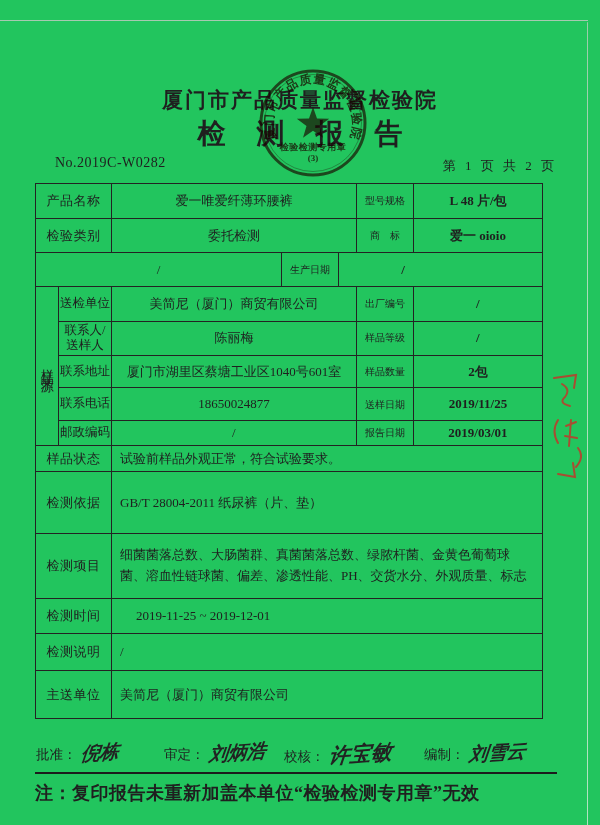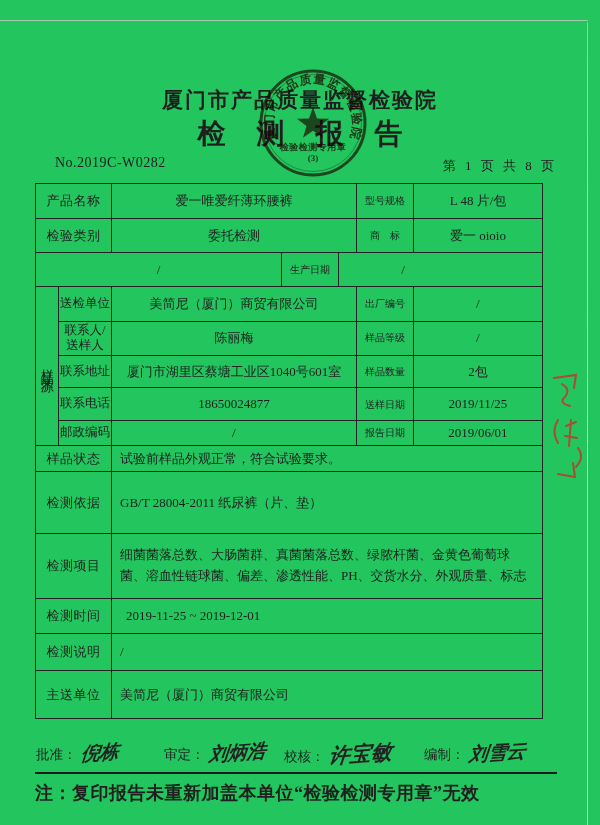--- a/index.html
+++ b/index.html
@@ -46,21 +46,21 @@
   .trow { display:flex; border-top:1px solid #232323; }
   .trow:first-child { border-top:none; }
   .cell {
     border-left:1px solid #232323; display:flex; align-items:center;
     justify-content:center; text-align:center; overflow:hidden; line-height:1.35;
   }
   .cell:first-child { border-left:none; }
   .lab  { width:75px; letter-spacing:.5px;font-family:Liberation Serif, serif; }
   .val  { width:245px; }
   .lab2 { width:57px; font-size:10px; letter-spacing:0; }
-  .val2 { width:129px; }
+  .val2 { width:129px;font-weight:bold; }
   .valfull { width:431px; justify-content:flex-start; text-align:left; padding:3px 8px; }
   
   .ss-block { display:flex; border-top:1px solid #232323; }
   .ss-vert {
     width:22px; border-left:none; display:flex; align-items:center; justify-content:center;
     writing-mode:vertical-rl; text-orientation:upright; letter-spacing:4px; font-size:13px;
   }
   .ss-rows { width:486px; display:flex; flex-direction:column; }
   .ss-rows .trow:first-child { border-top:none; }
   .ss-rows .cell:first-child { border-left:1px solid #232323; }
@@ -100,21 +100,21 @@
       <text fill="#c43a2c" font-size="12" font-weight="bold" letter-spacing="1.2" font-family="'Liberation Serif',serif">
         <textPath href="#ringArc" startOffset="50%" text-anchor="middle">厦门市产品质量监督检验院</textPath>
       </text>
       <polygon fill="#c43a2c" opacity=".9" points="55,39 59,50.5 71.2,50.75 61.5,58.1 65,69.75 55,62.8 45,69.75 48.5,58.1 38.8,50.75 51,50.5"></polygon>
       <text x="55" y="82" text-anchor="middle" fill="#c43a2c" font-size="9" font-weight="bold" letter-spacing=".5" font-family="'Liberation Serif',serif">检验检测专用章</text>
       <text x="55" y="93" text-anchor="middle" fill="#c43a2c" font-size="9" font-weight="bold" font-family="'Liberation Serif',serif">(3)</text>
     </svg>
 
     <div class="no-line">
       <span class="report-no">No.2019C-W0282</span>
-      <span class="page-indicator">第 1 页 共 8 页</span>
+      <span class="page-indicator">第 1 页 共 2 页</span>
     </div>
 
     <div class="tbl">
 
       <div class="trow" style="height:34px">
         <div class="cell lab">产品名称</div>
         <div class="cell val">爱一唯爱纤薄环腰裤</div>
         <div class="cell lab2">型号规格</div>
         <div class="cell val2">L 48 片/包</div>
       </div>
@@ -154,40 +154,40 @@
           <div class="trow" style="height:33px">
             <div class="cell sslab">联系电话</div>
             <div class="cell val">18650024877</div>
             <div class="cell lab2">送样日期</div>
             <div class="cell val2">2019/11/25</div>
           </div>
           <div class="trow" style="height:25px">
             <div class="cell sslab">邮政编码</div>
             <div class="cell val">/</div>
             <div class="cell lab2">报告日期</div>
-            <div class="cell val2">2019/06/01</div>
+            <div class="cell val2">2019/03/01</div>
           </div>
         </div>
       </div>
 
       <div class="trow" style="height:26px">
         <div class="cell lab">样品状态</div>
         <div class="cell valfull">试验前样品外观正常，符合试验要求。</div>
       </div>
       <div class="trow" style="height:62px">
         <div class="cell lab">检测依据</div>
         <div class="cell valfull">GB/T 28004-2011 纸尿裤（片、垫）</div>
       </div>
       <div class="trow" style="height:65px">
         <div class="cell lab">检测项目</div>
         <div class="cell valfull" style="line-height:1.6">细菌菌落总数、大肠菌群、真菌菌落总数、绿脓杆菌、金黄色葡萄球菌、溶血性链球菌、偏差、渗透性能、PH、交货水分、外观质量、标志</div>
       </div>
       <div class="trow" style="height:35px">
         <div class="cell lab">检测时间</div>
-        <div class="cell valfull" style="padding-left:14px">2019-11-25 ~ 2019-12-01</div>
+        <div class="cell valfull" style="padding-left:24px">2019-11-25 ~ 2019-12-01</div>
       </div>
       <div class="trow" style="height:37px">
         <div class="cell lab">检测说明</div>
         <div class="cell valfull">/</div>
       </div>
       <div class="trow" style="height:48px">
         <div class="cell lab">主送单位</div>
         <div class="cell valfull">美简尼（厦门）商贸有限公司</div>
       </div>
     </div>

